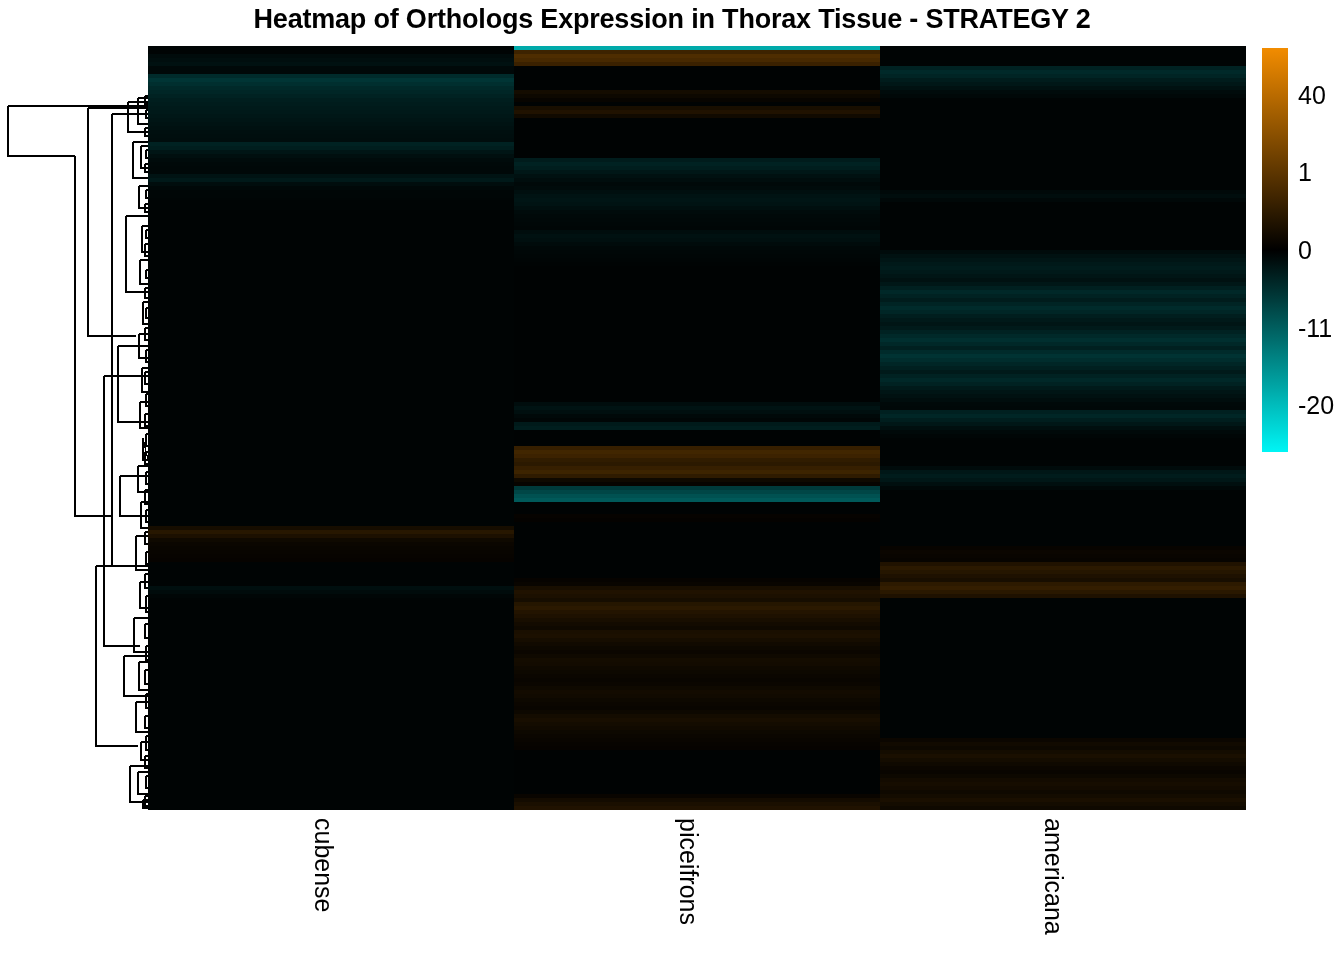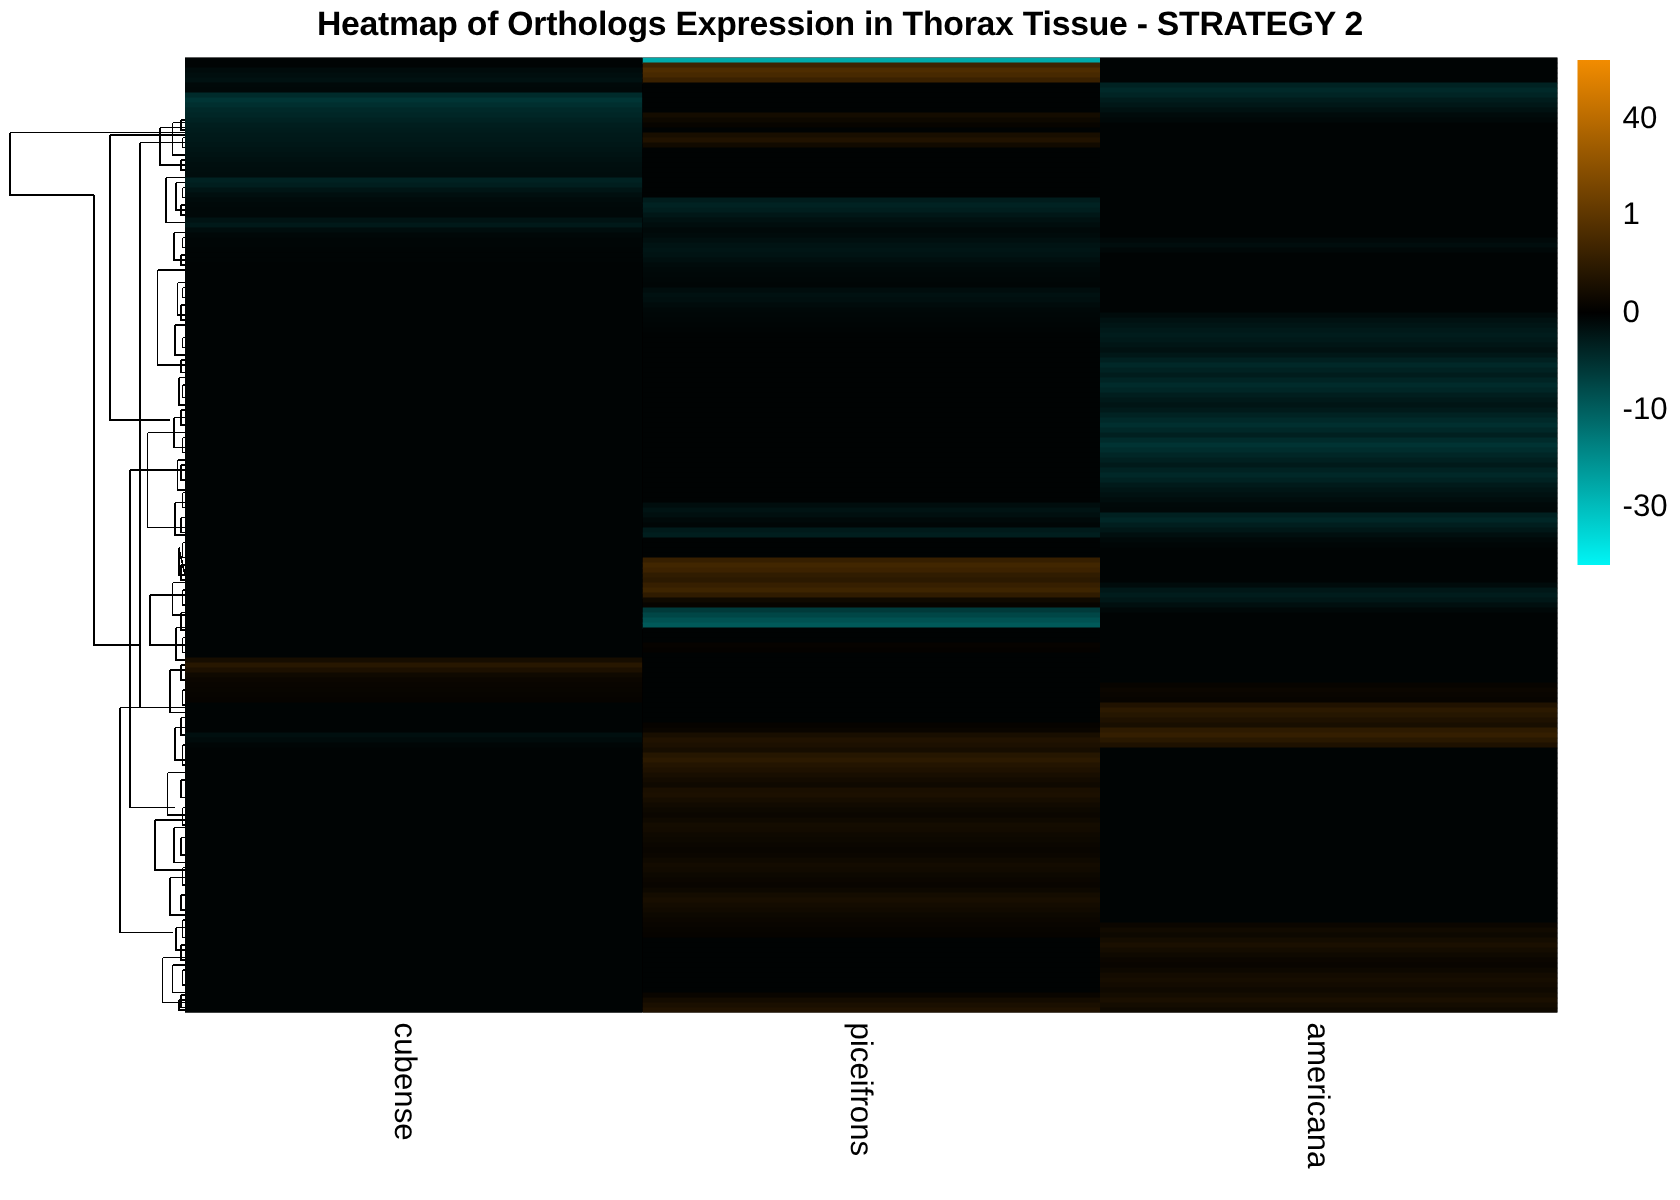--- a/index.html
+++ b/index.html
@@ -796,17 +796,17 @@
 
   <div class="col-label" style="left:338px;">cubense</div>
   <div class="col-label" style="left:703px;">piceifrons</div>
   <div class="col-label" style="left:1068px;">americana</div>
 
   <div id="colorbar-wrap">
     <div id="colorbar" style="background: linear-gradient(rgb(242, 140, 0) 0%, rgb(230, 133, 0) 2.5%, rgb(218, 126, 0) 5%, rgb(206, 119, 0) 7.5%, rgb(194, 112, 0) 10%, rgb(182, 105, 0) 12.5%, rgb(169, 98, 0) 15%, rgb(157, 91, 0) 17.5%, rgb(145, 84, 0) 20%, rgb(133, 77, 0) 22.5%, rgb(121, 70, 0) 25%, rgb(109, 63, 0) 27.5%, rgb(97, 56, 0) 30%, rgb(85, 49, 0) 32.5%, rgb(73, 42, 0) 35%, rgb(61, 35, 0) 37.5%, rgb(48, 28, 0) 40%, rgb(36, 21, 0) 42.5%, rgb(24, 14, 0) 45%, rgb(12, 7, 0) 47.5%, rgb(0, 0, 0) 50%, rgb(0, 12, 12) 52.5%, rgb(0, 25, 25) 55%, rgb(0, 37, 37) 57.5%, rgb(0, 49, 49) 60%, rgb(0, 61, 61) 62.5%, rgb(0, 74, 74) 65%, rgb(0, 86, 86) 67.5%, rgb(0, 98, 98) 70%, rgb(0, 110, 110) 72.5%, rgb(0, 123, 123) 75%, rgb(0, 135, 135) 77.5%, rgb(0, 147, 147) 80%, rgb(0, 159, 159) 82.5%, rgb(0, 171, 171) 85%, rgb(0, 184, 184) 87.5%, rgb(0, 196, 196) 90%, rgb(0, 208, 208) 92.5%, rgb(0, 220, 220) 95%, rgb(0, 233, 233) 97.5%, rgb(0, 245, 245) 100%);"></div>
   <div class="cb-tick" style="top: 46.6154px;">40</div>
       <div class="cb-tick" style="top: 124.308px;">1</div>
       <div class="cb-tick" style="top: 202px;">0</div>
-      <div class="cb-tick" style="top: 279.692px;">-10</div>
-      <div class="cb-tick" style="top: 357.385px;">-30</div>
+      <div class="cb-tick" style="top: 279.692px;">-11</div>
+      <div class="cb-tick" style="top: 357.385px;">-20</div>
     </div>
 
 </div>
 
 </body></html>

